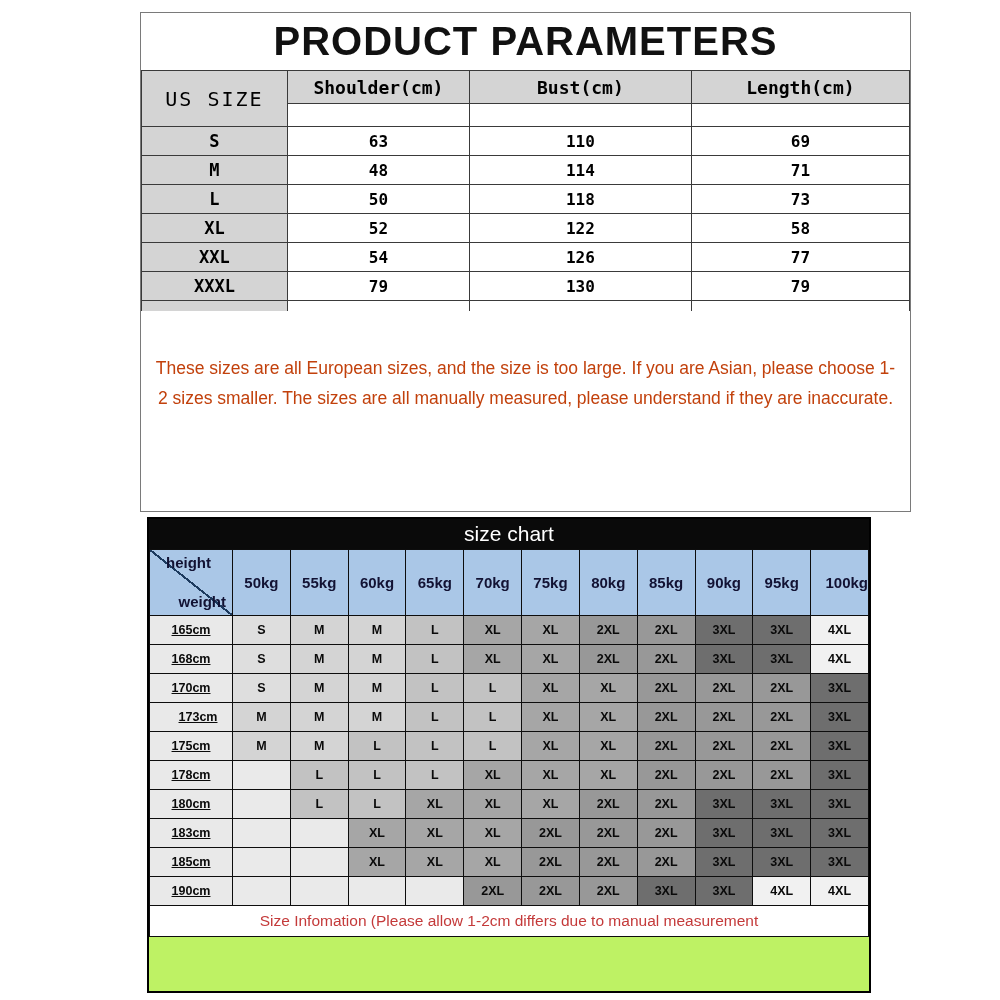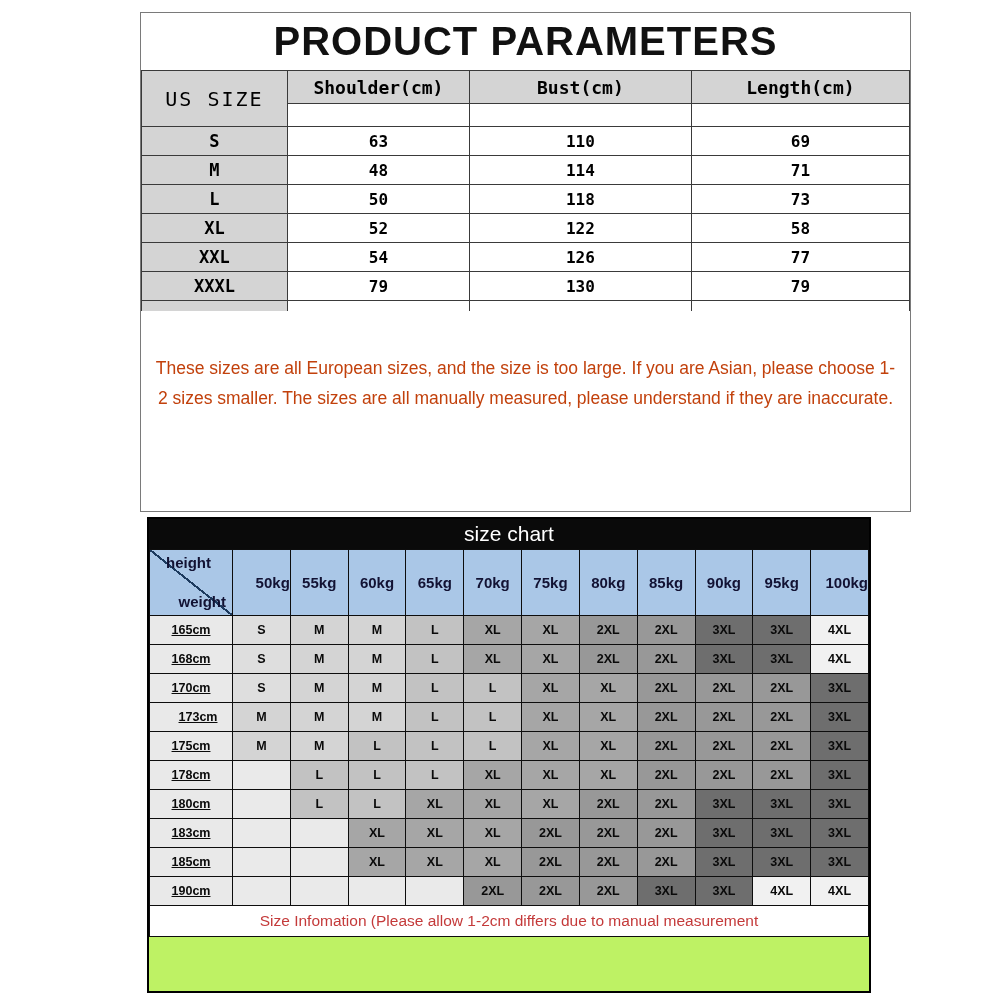--- a/index.html
+++ b/index.html
@@ -138,21 +138,21 @@
           <col>
           <col>
       </colgroup>
       <tbody>
       <tr class="c-head">
         <td class="c-corner c-blue" style="background-color: rgb(170, 199, 231); color: rgb(18, 18, 51);">
           <span class="corner-diag"></span>
           <span class="corner-top">height</span>
           <span class="corner-bottom">weight</span>
         </td>
-        <td class="c-blue" style="background-color: rgb(170, 199, 231); color: rgb(18, 18, 51); text-align: right;">50kg</td>
+        <td class="c-blue" style="background-color: rgb(170, 199, 231); color: rgb(18, 18, 51);">50kg</td>
         <td class="c-blue" style="background-color: rgb(170, 199, 231); color: rgb(18, 18, 51);">55kg</td>
         <td class="c-blue" style="background-color: rgb(170, 199, 231); color: rgb(18, 18, 51);">60kg</td>
         <td class="c-blue" style="background-color: rgb(170, 199, 231); color: rgb(18, 18, 51);">65kg</td>
         <td class="c-blue" style="background-color: rgb(170, 199, 231); color: rgb(18, 18, 51);">70kg</td>
         <td class="c-blue" style="background-color: rgb(170, 199, 231); color: rgb(18, 18, 51);">75kg</td>
         <td class="c-blue" style="background-color: rgb(170, 199, 231); color: rgb(18, 18, 51);">80kg</td>
         <td class="c-blue" style="background-color: rgb(170, 199, 231); color: rgb(18, 18, 51);">85kg</td>
         <td class="c-blue" style="background-color: rgb(170, 199, 231); color: rgb(18, 18, 51);">90kg</td>
         <td class="c-blue" style="background-color: rgb(170, 199, 231); color: rgb(18, 18, 51);">95kg</td>
         <td class="c-blue" style="background-color: rgb(170, 199, 231); color: rgb(18, 18, 51); text-align: right;">100kg</td>

